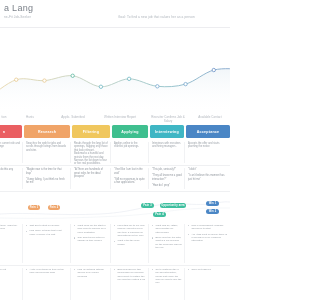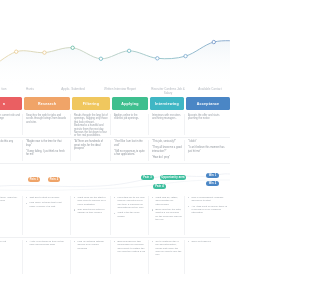--- a/index.html
+++ b/index.html
@@ -79,20 +79,26 @@
     font-size: 2.6px; font-weight: bold;
     display: flex; align-items: center; justify-content: center;
     letter-spacing: .15px; white-space: nowrap;
   }
 </style>
 </head>
 <body>
 
 <div class="page">
 
+  <div class="header">
+    <div class="persona-name">a Lang</div>
+    <div class="persona-sub">ne-Fit Job-Seeker</div>
+    <div class="goal">Goal: To find a new job that values her as a person</div>
+    <div class="hdr-rule"></div>
+  </div>
 
   <div class="chart-wrap">
     <svg id="emotion-svg" viewBox="0 0 230 58" preserveAspectRatio="none">
         <defs>
           <linearGradient id="lg" x1="0" y1="0" x2="1" y2="0">
             <stop offset="0%" stop-color="#ecd7a8"></stop>
             <stop offset="45%" stop-color="#bcd0c4"></stop>
             <stop offset="70%" stop-color="#8fc0c7"></stop>
             <stop offset="100%" stop-color="#7f9fcc"></stop>
           </linearGradient>

